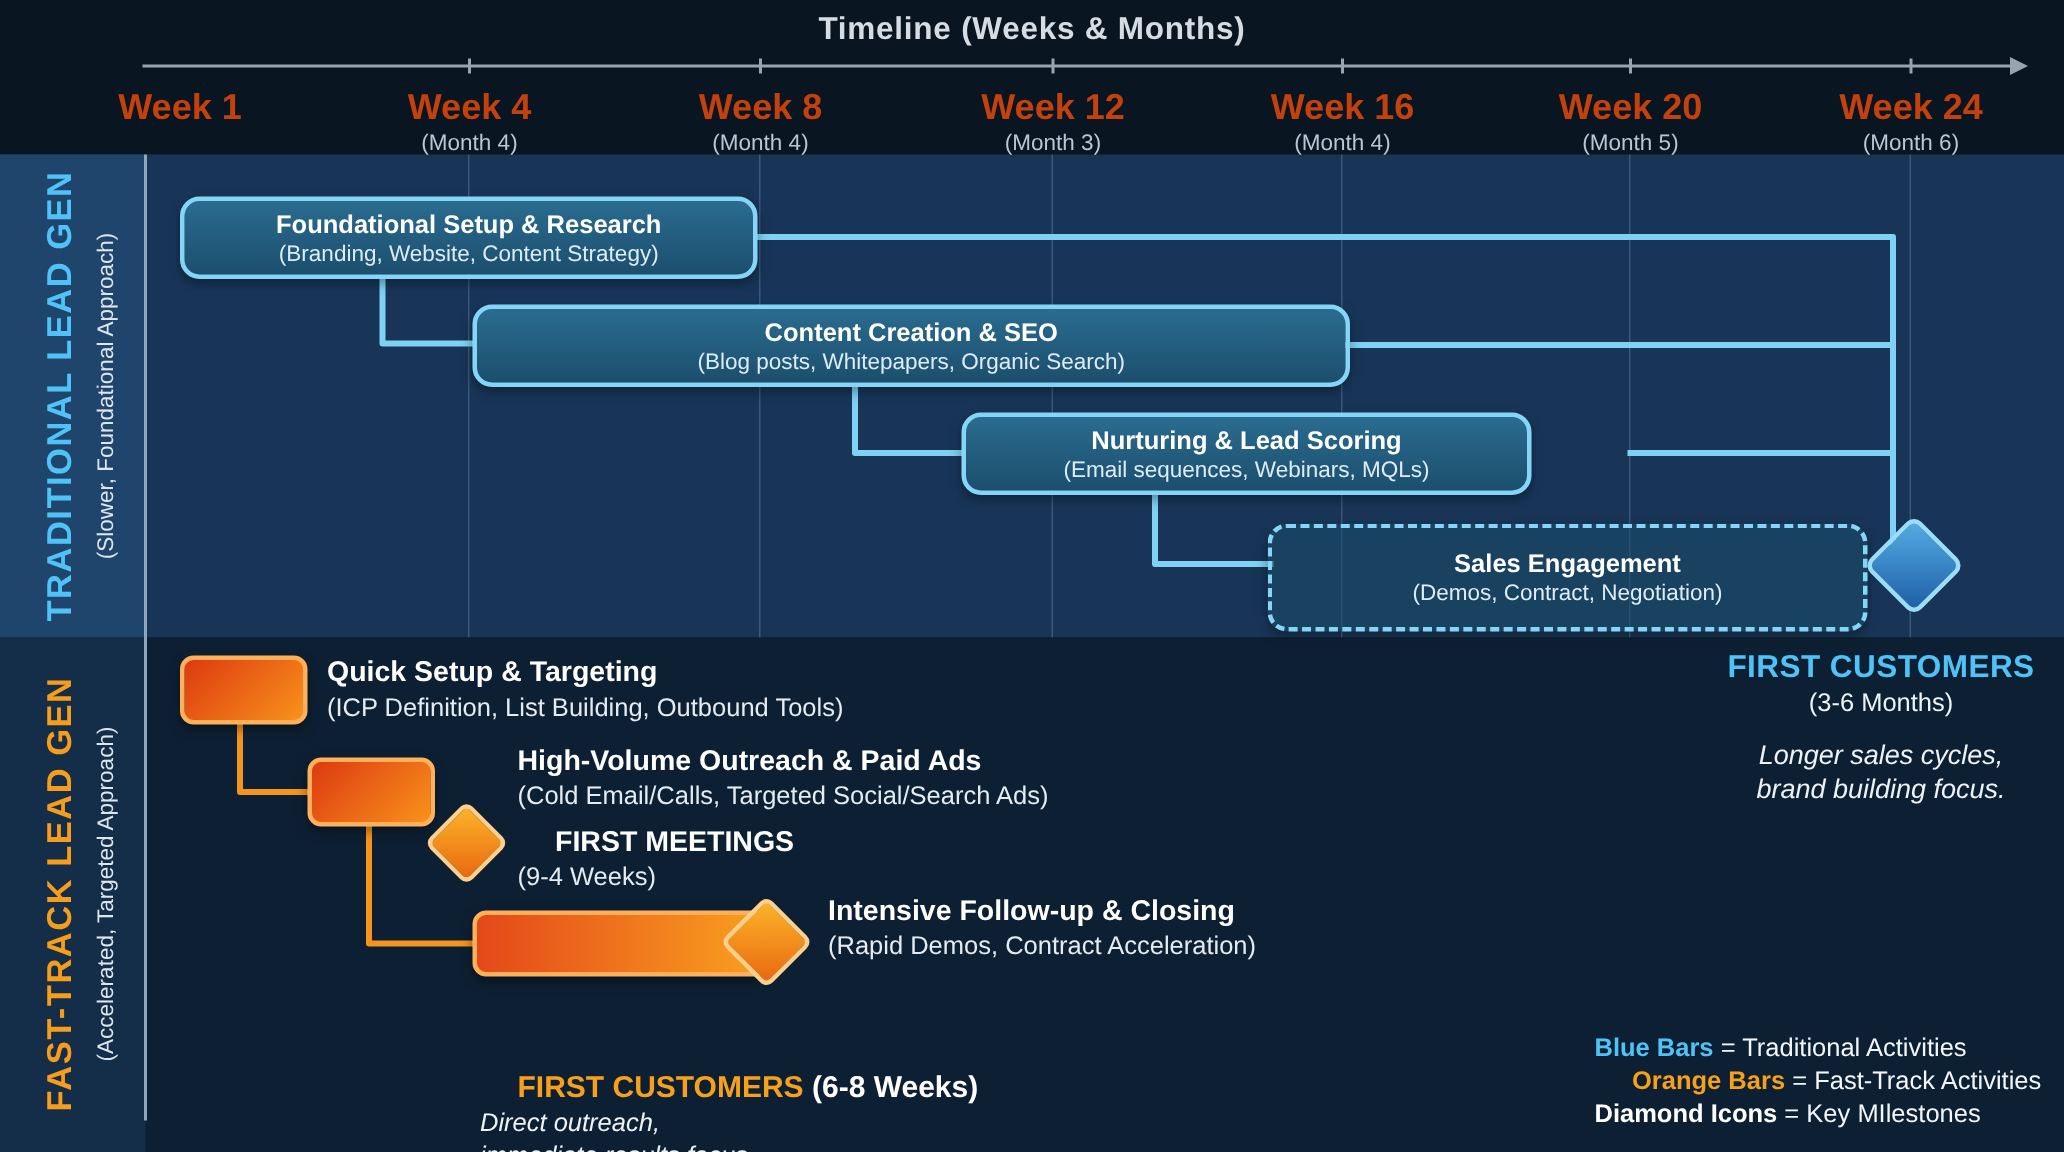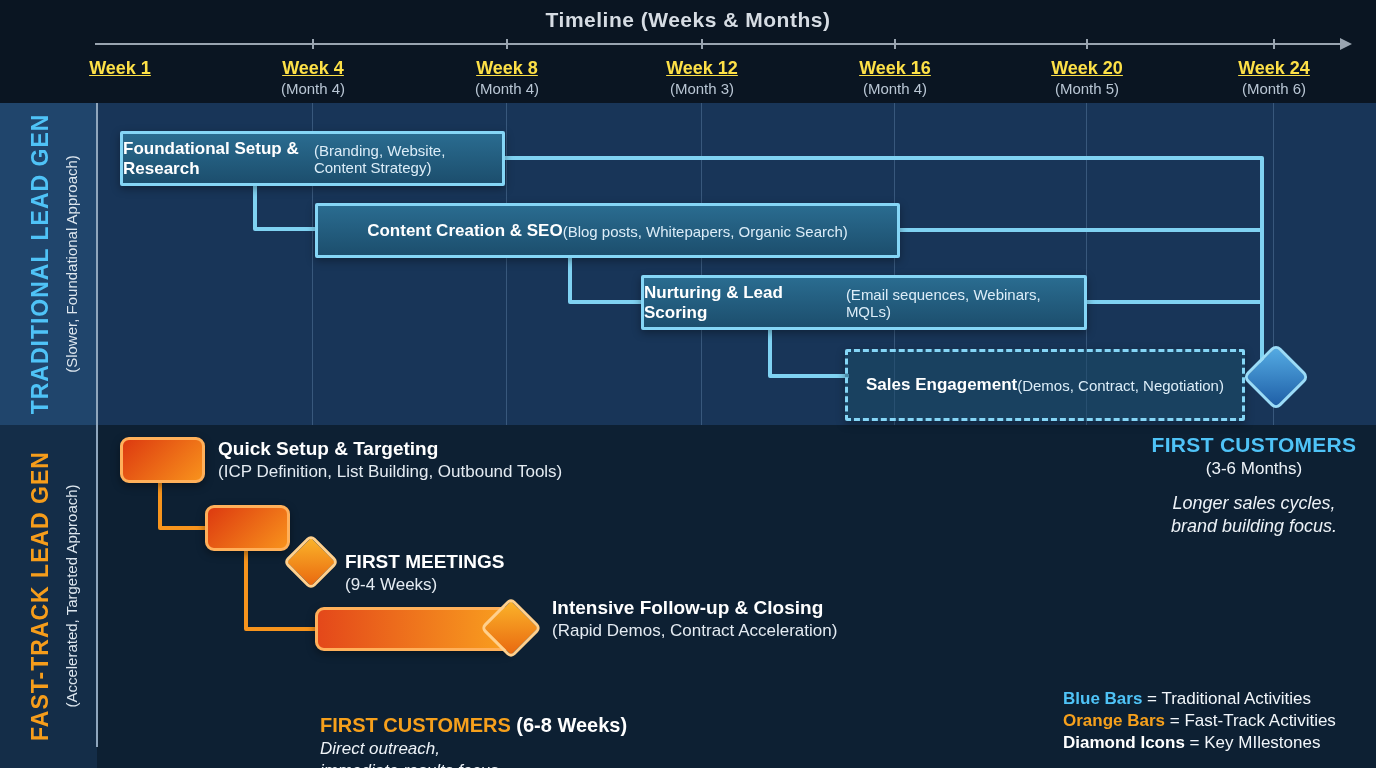--- a/index.html
+++ b/index.html
@@ -14,47 +14,47 @@
   .axis-v{position:absolute;left:96px;top:103px;width:2px;height:644px;background:#8fa6bd;}
   .grid{position:absolute;top:103px;width:1px;height:322px;background:rgba(140,180,220,0.28);}
   .g1{left:312px}.g2{left:506px}.g3{left:701px}.g4{left:894px}.g5{left:1086px}.g6{left:1273px}
   .main-title{position:absolute;top:8px;left:0;width:1376px;text-align:center;font-size:21px;font-weight:bold;color:#d6dce3;letter-spacing:.5px;}
   .arrow-line{position:absolute;left:95px;top:43px;width:1246px;height:2px;background:#99a4b0;}
   .arrow-head{position:absolute;left:1340px;top:38px;width:0;height:0;border-left:12px solid #99a4b0;border-top:6px solid transparent;border-bottom:6px solid transparent;}
   .tick{position:absolute;top:39px;width:2px;height:10px;background:#99a4b0;}
   .t1{left:312px}.t2{left:506px}.t3{left:701px}.t4{left:894px}.t5{left:1086px}.t6{left:1273px}
   .wkcol{position:absolute;top:58px;width:170px;text-align:center;}
   .w1{left:35px}.w2{left:228px}.w3{left:422px}.w4{left:617px}.w5{left:810px}.w6{left:1002px}.w7{left:1189px}
-  .wk-name{font-size:18px;font-weight:bold;color:#fde047;text-decoration:underline;}
+  .wk-name{font-size:24px;font-weight:bold;color:#c2410c;}
   .wk-month{font-size:15px;color:#b9c6d4;margin-top:1px;}
-  .gbar{position:absolute;border:3px solid #85d6f6;border-radius:2px;background:linear-gradient(180deg,#2a6c90,#1c4e6d);display:flex;flex-direction:row;justify-content:center;align-items:center;text-align:left;box-shadow:0 3px 8px rgba(0,0,0,.35);}
+  .gbar{position:absolute;border:3px solid #85d6f6;border-radius:13px;background:linear-gradient(180deg,#2a6c90,#1c4e6d);display:flex;flex-direction:column;justify-content:center;align-items:center;text-align:right;box-shadow:0 3px 8px rgba(0,0,0,.35);}
   .gbar .bt{font-size:17px;font-weight:bold;color:#fff;}
   .gbar .bs{font-size:15px;color:#dcedf8;margin-top:1px;}
   .gbar.dashed{border-style:dashed;background:rgba(27,74,104,.55);}
   .tb1{left:120px;top:131px;width:385px;height:55px;}
   .tb2{left:315px;top:203px;width:585px;height:55px;}
-  .tb3{left:641px;top:275px;width:446px;height:55px;}
+  .tb3{left:641px;top:275px;width:380px;height:55px;}
   .tb4{left:845px;top:349px;width:400px;height:72px;}
   .dia{position:absolute;transform:rotate(45deg);}
   .dia.blue{left:1252px;top:353px;width:48px;height:48px;background:linear-gradient(135deg,#55ace4,#1e5ea6);border:3px solid #9bdcf8;border-radius:7px;}
   .obar{position:absolute;border:3px solid #ffb05a;border-radius:9px;background:linear-gradient(135deg,#dd3a10,#f8921c);box-shadow:0 3px 8px rgba(0,0,0,.4);}
   .fb1{left:120px;top:437px;width:85px;height:46px;}
   .fb2{left:205px;top:505px;width:85px;height:46px;}
   .fb3{left:315px;top:607px;width:197px;height:44px;background:linear-gradient(90deg,#e4481a,#f9a01f);}
   .dia.orange{background:linear-gradient(135deg,#fbb42a,#e9680f);border:3px solid #ffd08d;border-radius:6px;}
   .dia.o1{left:291px;top:542px;width:40px;height:40px;}
   .dia.o2{left:489px;top:606px;width:44px;height:44px;}
   .ftext{position:absolute;}
   .ftext .ft{font-size:19px;font-weight:bold;color:#fff;}
   .ftext .fs{font-size:17px;color:#e4ebf2;margin-top:2px;}
   .qt{left:218px;top:438px;}
   .hv{left:345px;top:497px;}
   .fm{left:345px;top:551px;}
   .ifc{left:552px;top:597px;}
-  .orange-txt{color:#f6a01c;}
+  .orange-txt{color:#f6a01c;margin-left:25px;}
   .blue-txt{color:#4fc3f7;}
   .outcome-trad{position:absolute;left:1104px;top:433px;width:300px;text-align:center;}
   .outcome-trad .oc-title{font-size:21px;font-weight:bold;color:#4fc3f7;letter-spacing:.3px;}
   .outcome-trad .oc-time{font-size:17px;color:#eef3f8;margin-top:2px;}
   .oc-gap{height:12px;}
   .oc-note{font-size:18px;font-style:italic;color:#edf2f7;margin-top:2px;}
   .outcome-fast{position:absolute;left:320px;top:714px;width:430px;}
   .outcome-fast .line1{font-size:20px;font-weight:bold;}
   .outcome-fast .oc-note{font-size:17px;}
   .legend{position:absolute;left:1063px;top:688px;font-size:17px;line-height:22px;color:#f2f6fa;}
@@ -172,20 +172,24 @@
     <div class="oc-note">brand building focus.</div>
   </div>
 
   <div class="obar fb1"></div>
   <div class="ftext qt">
     <div class="ft">Quick Setup &amp; Targeting</div>
     <div class="fs">(ICP Definition, List Building, Outbound Tools)</div>
   </div>
 
   <div class="obar fb2"></div>
+  <div class="ftext hv">
+    <div class="ft">High-Volume Outreach &amp; Paid Ads</div>
+    <div class="fs">(Cold Email/Calls, Targeted Social/Search Ads)</div>
+  </div>
 
   <div class="dia orange o1"></div>
   <div class="ftext fm">
     <div class="ft orange-txt">FIRST MEETINGS</div>
     <div class="fs">(9-4 Weeks)</div>
   </div>
 
   <div class="obar fb3"></div>
   <div class="dia orange o2"></div>
   <div class="ftext ifc">

